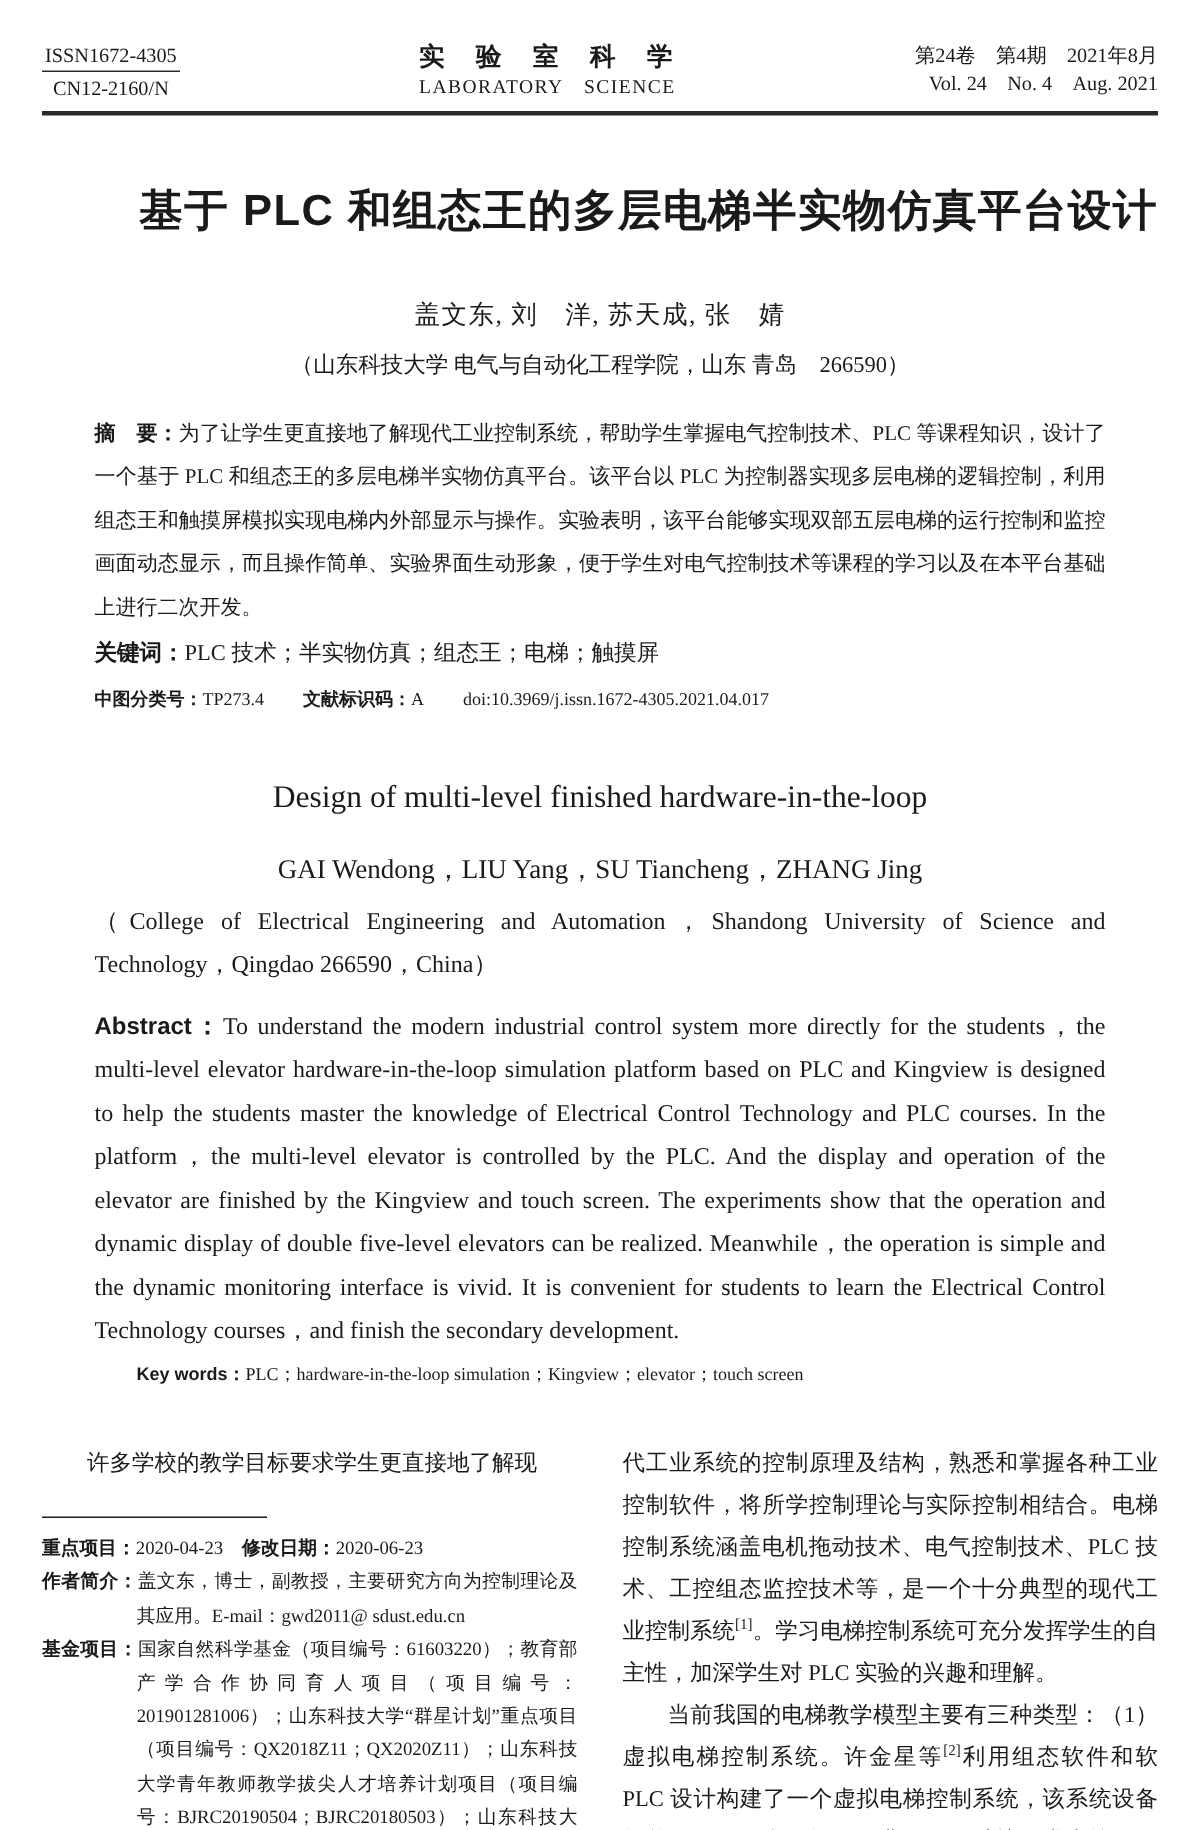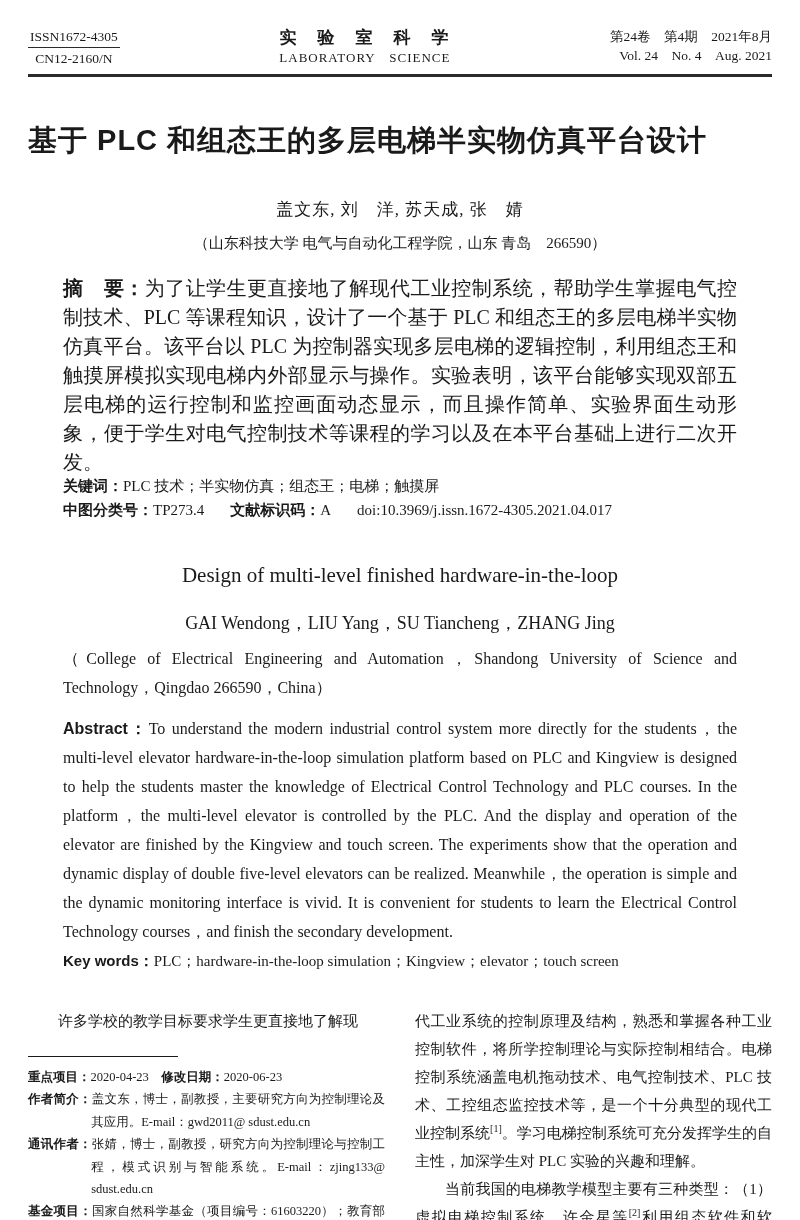--- a/index.html
+++ b/index.html
@@ -24,40 +24,40 @@
   .issn-block { font-size:13.5px; line-height:19px; text-align:center; }
   .issn-top { border-bottom:1.5px solid #2a2a2a; padding:0 2px 1px 2px; }
   .issn-bottom { padding-top:1px; }
   .journal-block { text-align:center; padding-top:1px; }
   .journal-cn { font-size:17px; font-weight:bold; letter-spacing:2px; line-height:20px; font-family:"Liberation Serif","DejaVu Serif",serif; }
   .journal-en { font-size:13px; letter-spacing:1px; line-height:19px; }
   .vol-block { text-align:right; font-size:13.5px; line-height:19px; }
 
   
   .cn-title {
-    margin-top:44px; text-align:left;
+    margin-top:44px; text-align:right;
     font-family:"Liberation Sans","DejaVu Sans",sans-serif;
     font-weight:bold; font-size:29px; letter-spacing:1px;
   }
   .cn-authors { margin-top:37px; text-align:center; font-size:17px; letter-spacing:1px; }
   .cn-affil  { margin-top:13px; text-align:center; font-size:15px; }
 
   
   .abs-block { margin:21px 35px 0 35px; }
-  .cn-abs { font-size:20px; line-height:29px; text-align:justify; }
+  .cn-abs { font-size:14px; line-height:29px; text-align:justify; }
   .hei { font-family:"Liberation Sans","DejaVu Sans",sans-serif; font-weight:bold; }
-  .kw-line { font-size:15px; line-height:18px; }
-  .clc-line { font-size:15px; line-height:29px; }
+  .kw-line { font-size:15px; line-height:31px; }
+  .clc-line { font-size:12px; line-height:29px; }
   .clc-line .seg { margin-right:26px; }
 
   .en-title { margin-top:30px; text-align:center; font-size:21px; line-height:40px; }
   .en-authors { margin-top:16px; text-align:center; font-size:18px; }
   .en-affil { margin-top:9px; font-size:16px; line-height:29px; text-align:justify; }
   .en-abs { margin-top:12px; font-size:16px; line-height:29px; text-align:justify; }
-  .en-kw { font-size:15px; line-height:29px; }
+  .en-kw { font-size:12px; line-height:29px;margin-left:28px; }
 
   
   .body-cols { display:flex; gap:30px; margin-top:31px; }
   .col { width:357px; font-size:15px; line-height:28px; text-align:justify; }
   .indent { text-indent:2em; }
   sup { font-size:10px; line-height:0; vertical-align:super; }
 
   
   .fn-sep { width:150px; border-top:1.5px solid #1a1a1a; margin-top:21px; }
   .fn-block { margin-top:9px; font-size:12.5px; line-height:22.4px; text-align:justify; }
@@ -111,21 +111,20 @@
 
       <div class="col">
         <p class="indent">许多学校的教学目标要求学生更直接地了解现</p>
 
         <div class="fn-sep"></div>
         <div class="fn-block">
           <div class="fn-entry"><span class="fn-label">重点项目：</span><span>2020-04-23</span>　<span class="fn-label">修改日期：</span><span>2020-06-23</span></div>
 
           <div class="fn-entry"><span class="fn-label">作者简介：</span><span>盖文东，博士，副教授，主要研究方向为控制理论及其应用。E-mail：gwd2011@ sdust.edu.cn</span></div>
 
-          <div class="fn-entry"><span class="fn-label">通讯作者：</span><span>张婧，博士，副教授，研究方向为控制理论与控制工程，模式识别与智能系统。E-mail：zjing133@ sdust.edu.cn</span></div>
 
           <div class="fn-entry"><span class="fn-label">基金项目：</span><span>国家自然科学基金（项目编号：61603220）；教育部产学合作协同育人项目（项目编号：201901281006）；山东科技大学“群星计划”重点项目（项目编号：QX2018Z11；QX2020Z11）；山东科技大学青年教师教学拔尖人才培养计划项目（项目编号：BJRC20190504；BJRC20180503）；山东科技大学优秀教学团队建设计划项目（项目编号：JXTD20170510）。</span></div>
         </div>
       </div>
 
       <div class="col">
         <p><span>代工业系统的控制原理及结构，熟悉和掌握各种工业控制软件，将所学控制理论与实际控制相结合。电梯控制系统涵盖电机拖动技术、电气控制技术、PLC 技术、工控组态监控技术等，是一个十分典型的现代工业控制系统</span><sup>[1]</sup><span>。学习电梯控制系统可充分发挥学生的自主性，加深学生对 PLC 实验的兴趣和理解。</span></p>
         <p class="indent"><span>当前我国的电梯教学模型主要有三种类型：（1）虚拟电梯控制系统。许金星等</span><sup>[2]</sup><span>利用组态软件和软 PLC 设计构建了一个虚拟电梯控制系统，该系统设备简单，只需要利用软件，费用低，维护要求也较低，可靠性高，不会出现机械故障和电气故障，但是缺乏对硬 PLC 的实际操作与控制；（2）电梯控制系统实物模</span></p>
       </div>
 

